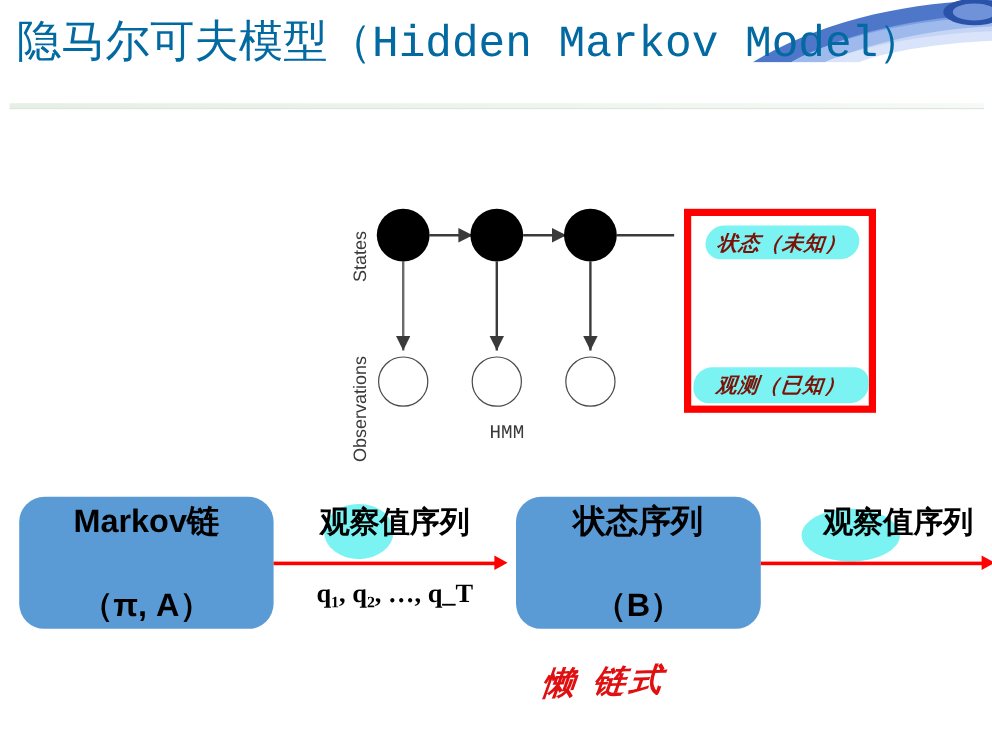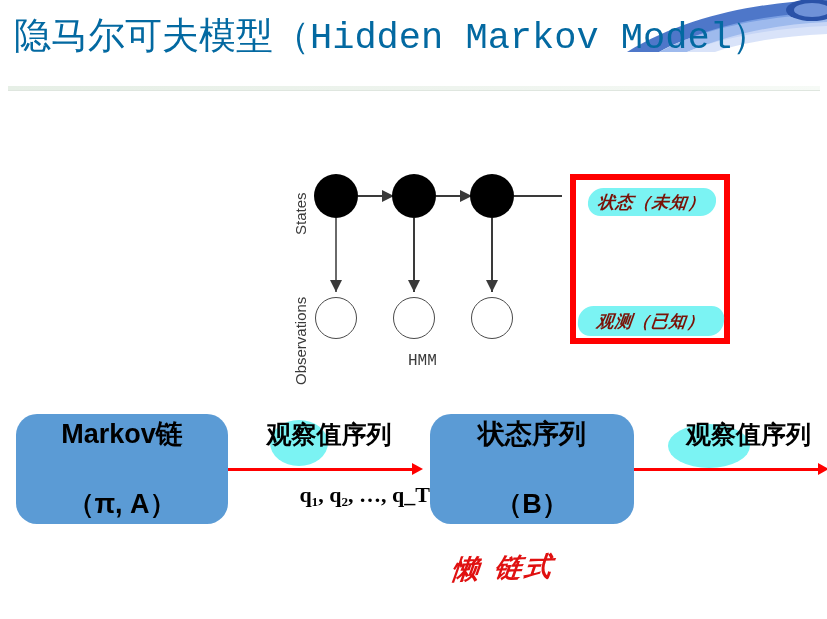--- a/index.html
+++ b/index.html
@@ -192,21 +192,21 @@
     font-family: "Liberation Sans", sans-serif;
     font-weight: bold;
     font-size: 25px;
     color: #000000;
     white-space: nowrap;
   }
   .arrow-bottom-label {
     position: absolute;
     top: 68px;
     width: 100%;
-    text-align: right;
+    text-align: center;
     font-family: "Liberation Serif", serif;
     font-weight: bold;
     font-size: 22px;
     color: #000000;
     white-space: nowrap;
   }
   .ellipse-mark {
     position: absolute;
     background: #7bf3f3;
     border-radius: 50%;

